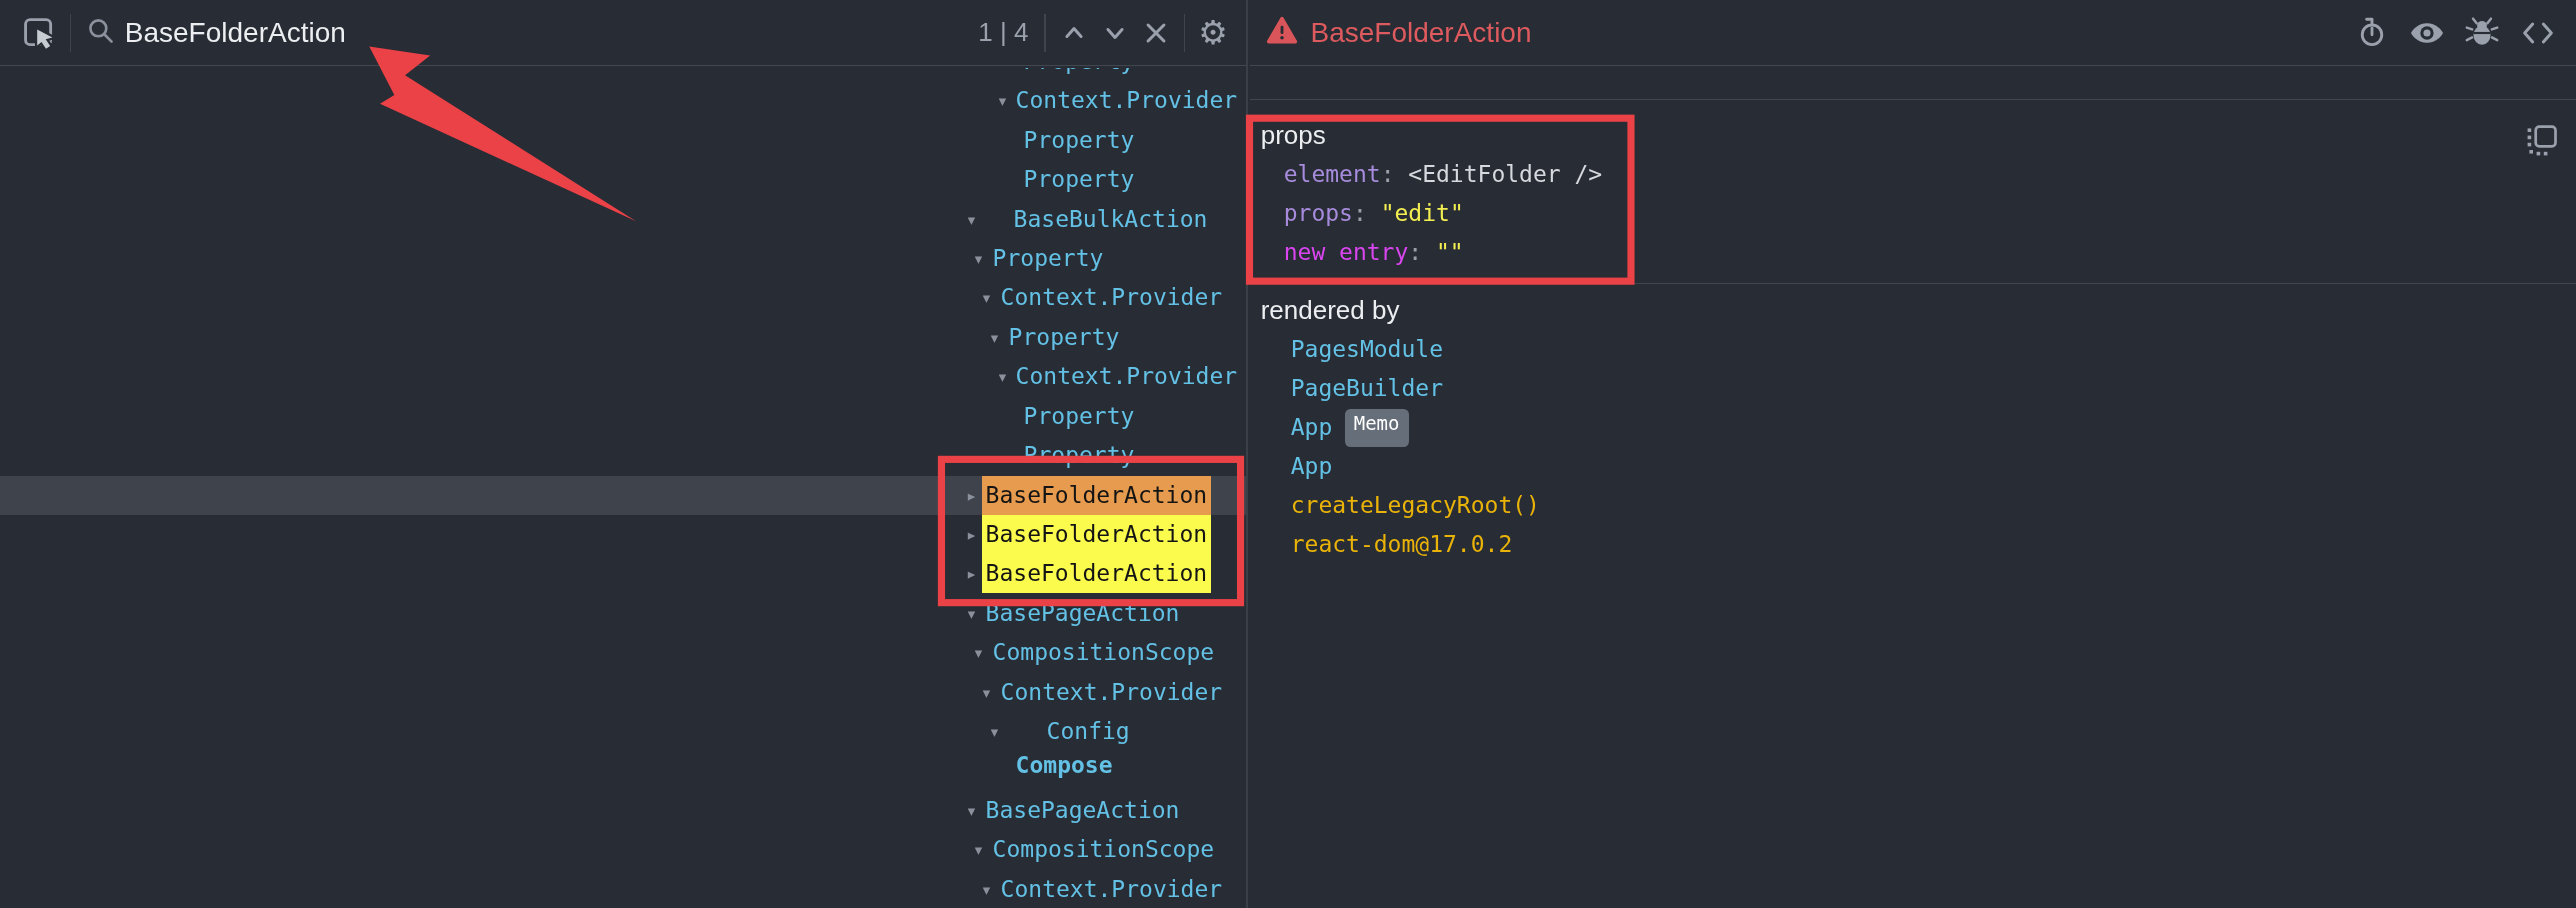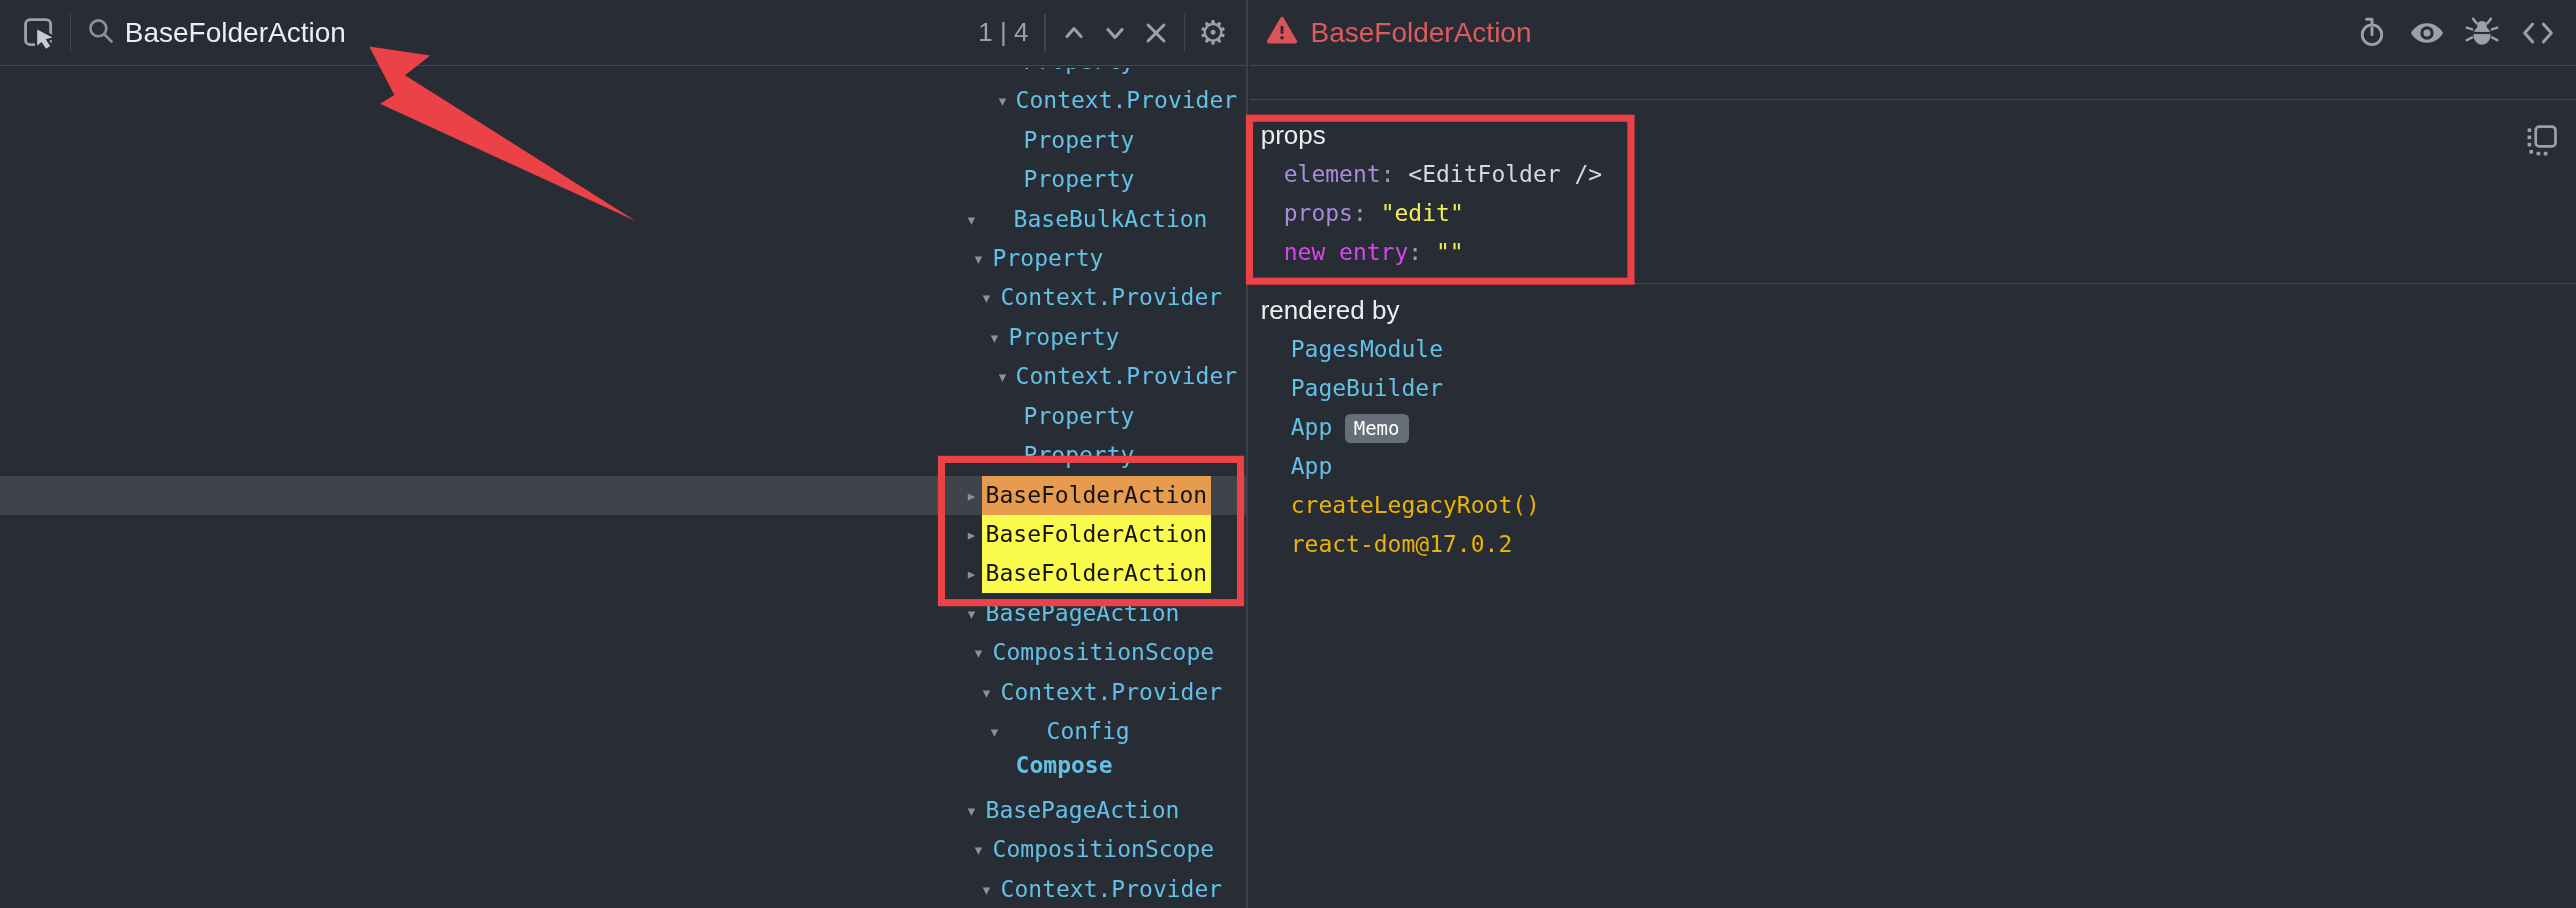--- a/index.html
+++ b/index.html
@@ -59,21 +59,21 @@
   .kv-key.muted { color:#d946ef; }
   .kv-colon { color:#9aa0ab; }
   .kv-val.val-element { color:#d6d9de; }
   .kv-val.val-string  { color:#f3ef53; }
 
   .rb-row { height:39px; line-height:39px; margin-left:30px;
             font-family:"DejaVu Sans Mono", monospace; font-size:23px; }
   .rb-link  { color:#63c1e6; cursor:pointer;text-align:right; }
   .rb-plain { color:#eab308; }
   .rb-badge { display:inline-block; background:#666e7a; color:#ffffff; border-radius:5.4px;
-              margin-left:12.5px; padding:0 9px; height:29px; line-height:29px;
+              margin-left:12.5px; padding:0 9px; height:38px; line-height:29px;
               font-size:19px; vertical-align:middle; }
 
   #copy-props-btn { position:absolute; top:23px; right:16px; cursor:pointer; }
 
   
   #annotations { position:absolute; left:0; top:0; width:2576px; height:908px;
                  pointer-events:none; z-index:50; }
 </style>
 </head>
 <body>

